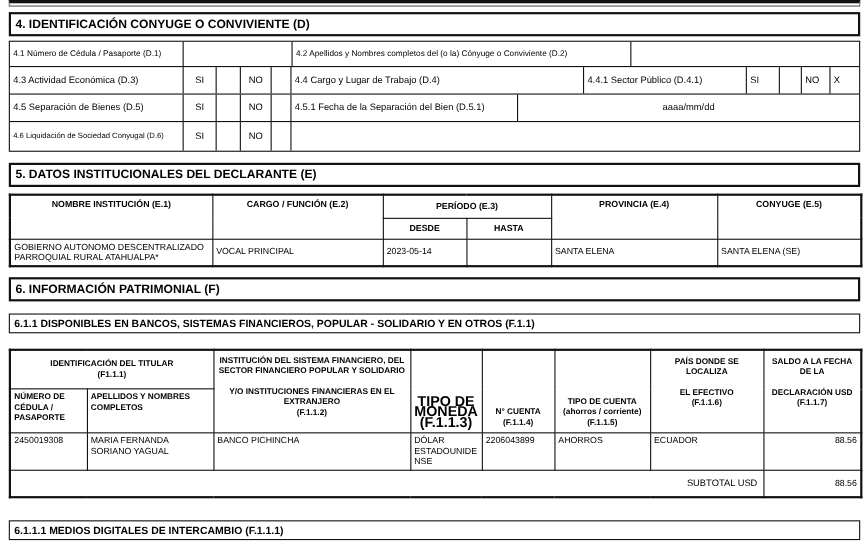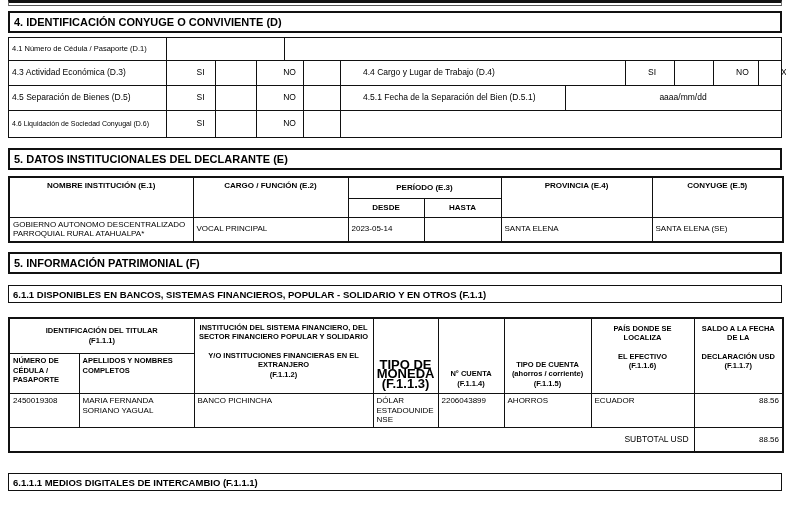--- a/index.html
+++ b/index.html
@@ -24,21 +24,21 @@
     border: 2px solid #111;
     font-weight: bold;
     padding: 3px 4px 2px 4px;
     background: #fff;
   }
   .secbox.main { font-size: 11px; line-height: 13px; }
   .secbox.sub  { font-size: 9.5px; line-height: 11px; border-width: 1.5px; }
 
   
   .s4table { border: 1px solid #111; margin-top: 4px; width: 774px; }
-  .s4row { display: flex; border-bottom: 1px solid #111; align-items: stretch; gap: 19px; }
+  .s4row { display: flex; border-bottom: 1px solid #111; align-items: stretch; }
   .s4row:last-child { border-bottom: none; }
   .s4cell {
     border-right: 1px solid #111;
     display: flex; align-items: center;
     padding: 2px 3px;
     font-size: 8.5px; line-height: 9.5px;
     flex-shrink: 0;
   }
   .s4cell:last-child { border-right: none; }
   .s4cell.small { font-size: 7.5px; }
@@ -80,30 +80,32 @@
 
   <div class="topbar"></div>
 
   <div class="secbox main">4. IDENTIFICACIÓN CONYUGE O CONVIVIENTE (D)</div>
 
   <div class="s4table">
 
     <div class="s4row h24">
       <div class="s4cell small" style="flex:0 0 158px">4.1 Número de Cédula / Pasaporte (D.1)</div>
       <div class="s4cell" style="flex:0 0 99px"></div>
+      <div class="s4cell small" style="flex:0 0 308px">4.2 Apellidos y Nombres completos del (o la) Cónyuge o Conviviente (D.2)</div>
       <div class="s4cell fill"></div>
     </div>
 
     <div class="s4row h26">
       <div class="s4cell" style="flex:0 0 158px">4.3 Actividad Económica (D.3)</div>
       <div class="s4cell center" style="flex:0 0 30px">SI</div>
       <div class="s4cell" style="flex:0 0 22px"></div>
       <div class="s4cell center" style="flex:0 0 28px">NO</div>
       <div class="s4cell" style="flex:0 0 18px"></div>
       <div class="s4cell" style="flex:0 0 266px">4.4 Cargo y Lugar de Trabajo (D.4)</div>
+      <div class="s4cell" style="flex:0 0 148px">4.4.1 Sector Público (D.4.1)</div>
       <div class="s4cell" style="flex:0 0 30px">SI</div>
       <div class="s4cell" style="flex:0 0 20px"></div>
       <div class="s4cell" style="flex:0 0 26px">NO</div>
       <div class="s4cell fill">X</div>
     </div>
 
     <div class="s4row h26">
       <div class="s4cell" style="flex:0 0 158px">4.5 Separación de Bienes (D.5)</div>
       <div class="s4cell center" style="flex:0 0 30px">SI</div>
       <div class="s4cell" style="flex:0 0 22px"></div>
@@ -155,21 +157,21 @@
       <td class="vm">2023-05-14</td>
       <td class="vm"></td>
       <td class="vm">SANTA ELENA</td>
       <td class="vm">SANTA ELENA (SE)</td>
     </tr>
   </tbody>
     </table>
 
   <div class="gap9"></div>
 
-  <div class="secbox main">5. INFORMACIÓN PATRIMONIAL (F)</div>
+  <div class="secbox main">6. INFORMACIÓN PATRIMONIAL (F)</div>
   <div class="gap5"></div>
   <div class="gap6"></div>
   <div class="secbox sub">6.1.1 DISPONIBLES EN BANCOS, SISTEMAS FINANCIEROS, POPULAR - SOLIDARIO Y EN OTROS (F.1.1)</div>
   <div class="gap14"></div>
 
   <table class="grid">
     <colgroup>
       <col style="width:70px">
         <col style="width:115px">
         <col style="width:179px">

